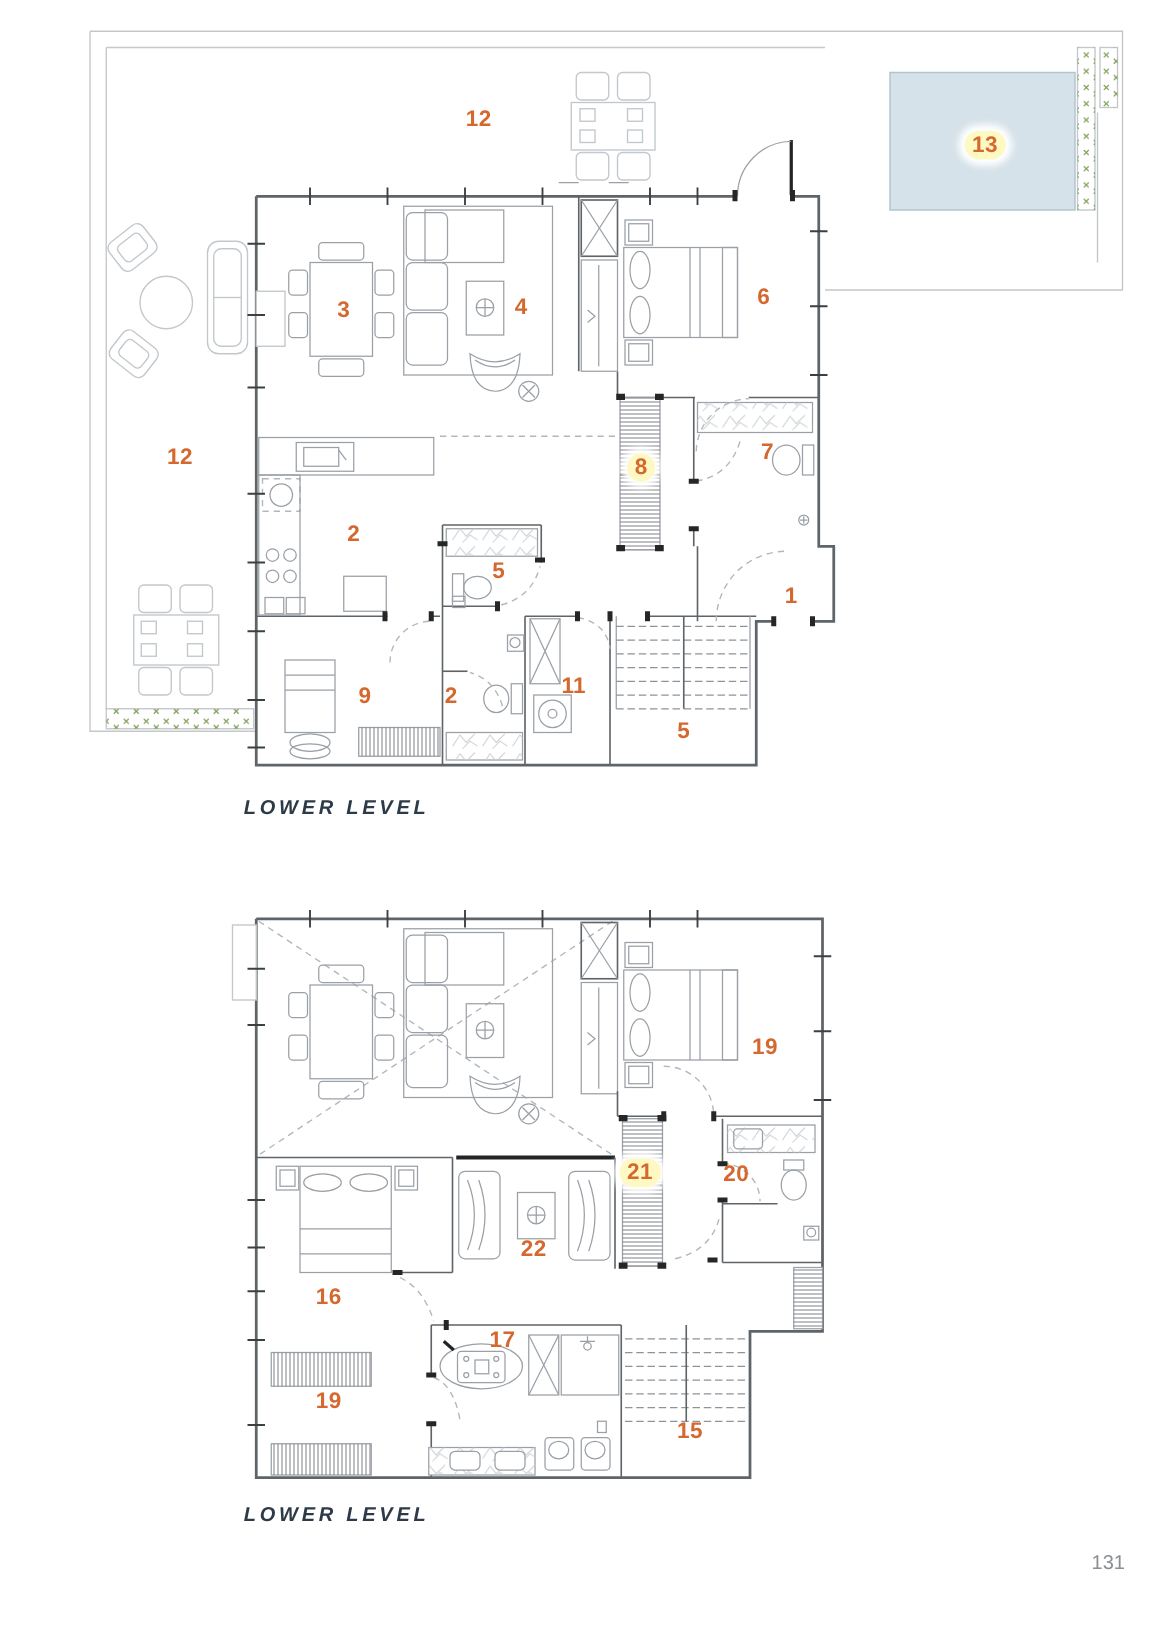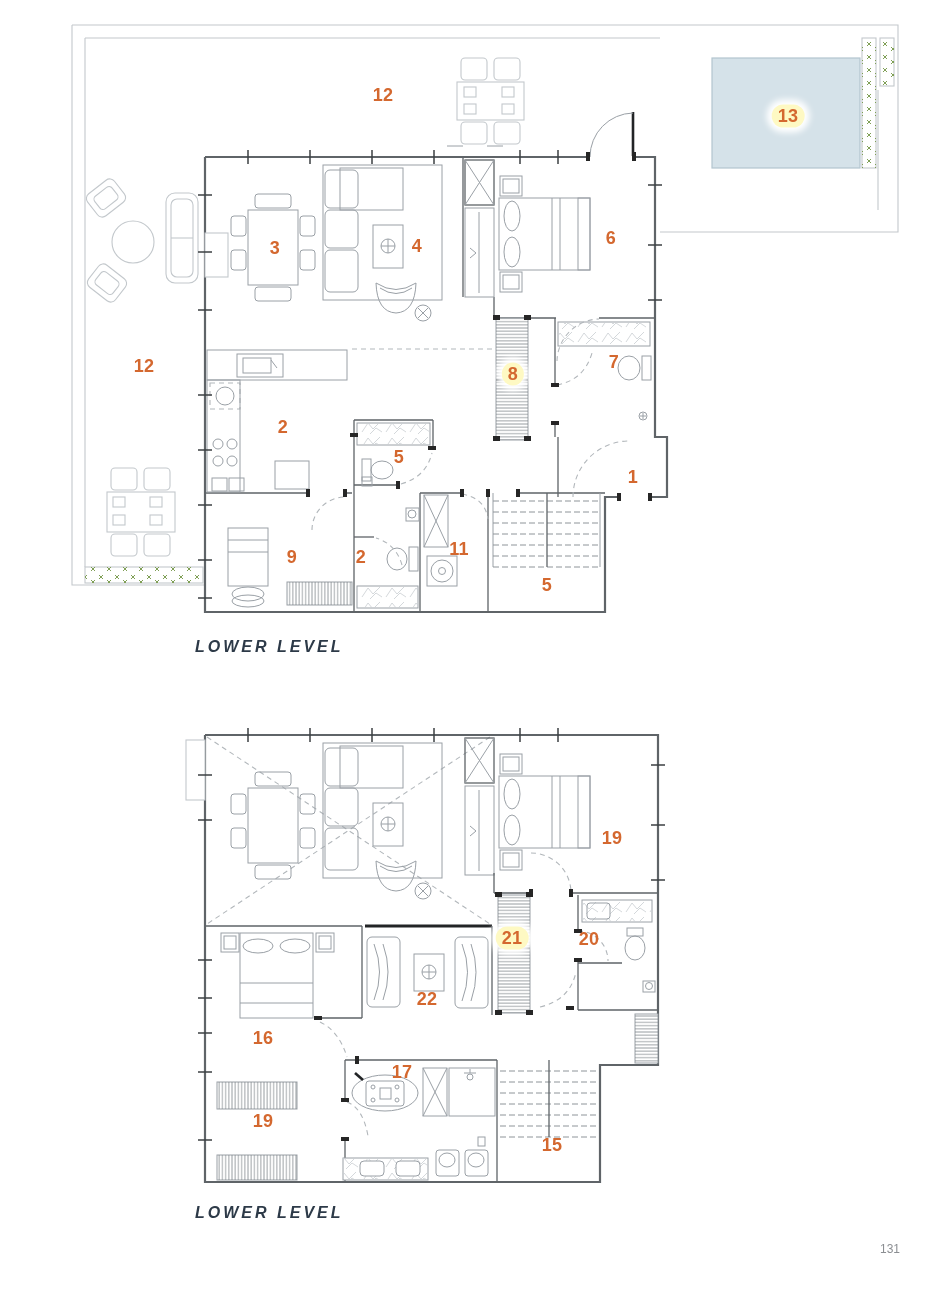--- a/index.html
+++ b/index.html
@@ -21,21 +21,21 @@
   .jam{fill:#262626;stroke:none}
   .pool{fill:var(--pool_fill);stroke:var(--pool_stroke);stroke-width:1.2}
   
   .plan-label{position:absolute;transform:translate(-50%,-50%);color:var(--accent);
     font-weight:bold;font-size:18px;letter-spacing:.3px;white-space:nowrap;}
   .plan-label.halo{background:#fef9c3;border-radius:999px;padding:1px 6px;box-shadow:0 0 6px 5px #fff;text-align:right;}
   .level-title{position:absolute;color:var(--title);font-weight:bold;font-style:italic;
     font-size:16px;letter-spacing:3px;white-space:nowrap;}
   #lower-title{left:195px;top:638px;}
   #upper-title{left:195px;top:1204px;}
-  .page-number{position:absolute;right:29px;top:1242px;color:var(--page_gray);font-size:12px;margin-left:45px;}
+  .page-number{position:absolute;right:29px;top:1242px;color:var(--page_gray);font-size:16px;margin-left:45px;}
 </style>
 </head>
 <body>
 
 <div id="plan-stage">
 
 <svg width="929" height="1300" viewBox="0 0 929 1300">
   <defs>
     <pattern id="hatchH" width="9" height="3.2" patternUnits="userSpaceOnUse">
       <path d="M0,1.6 H9" stroke="#7b8086" stroke-width="0.8"></path>

